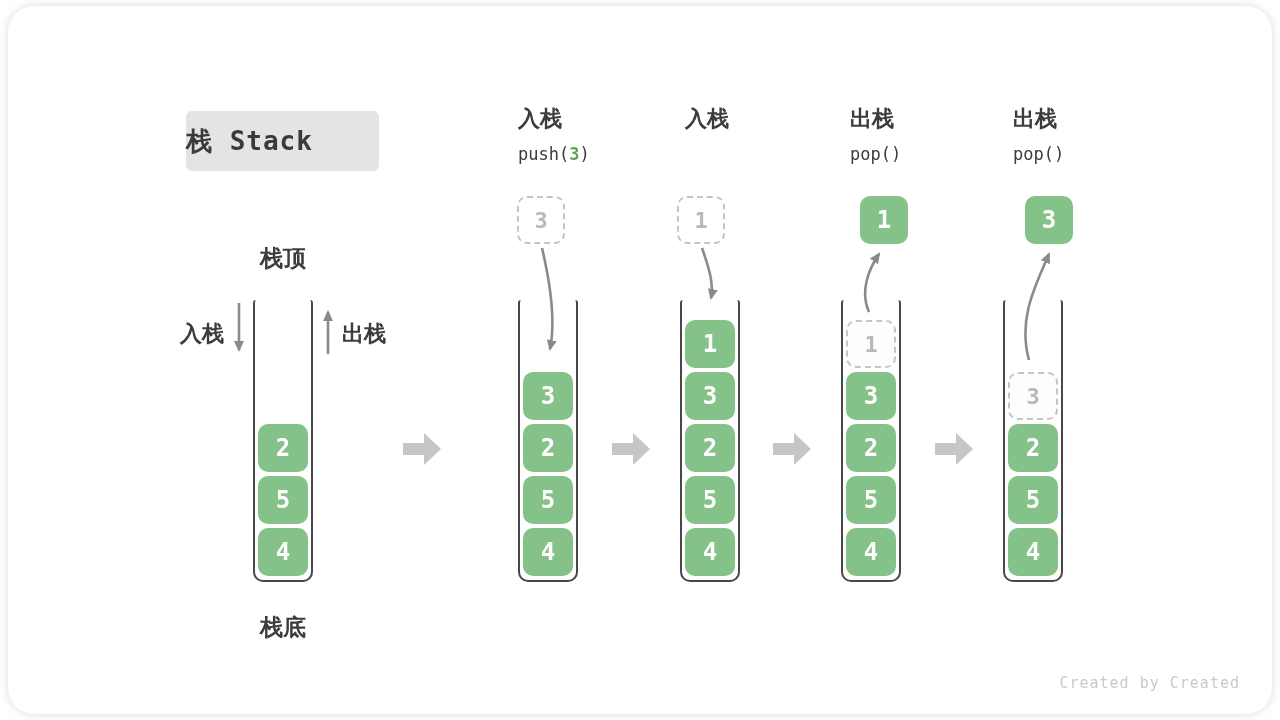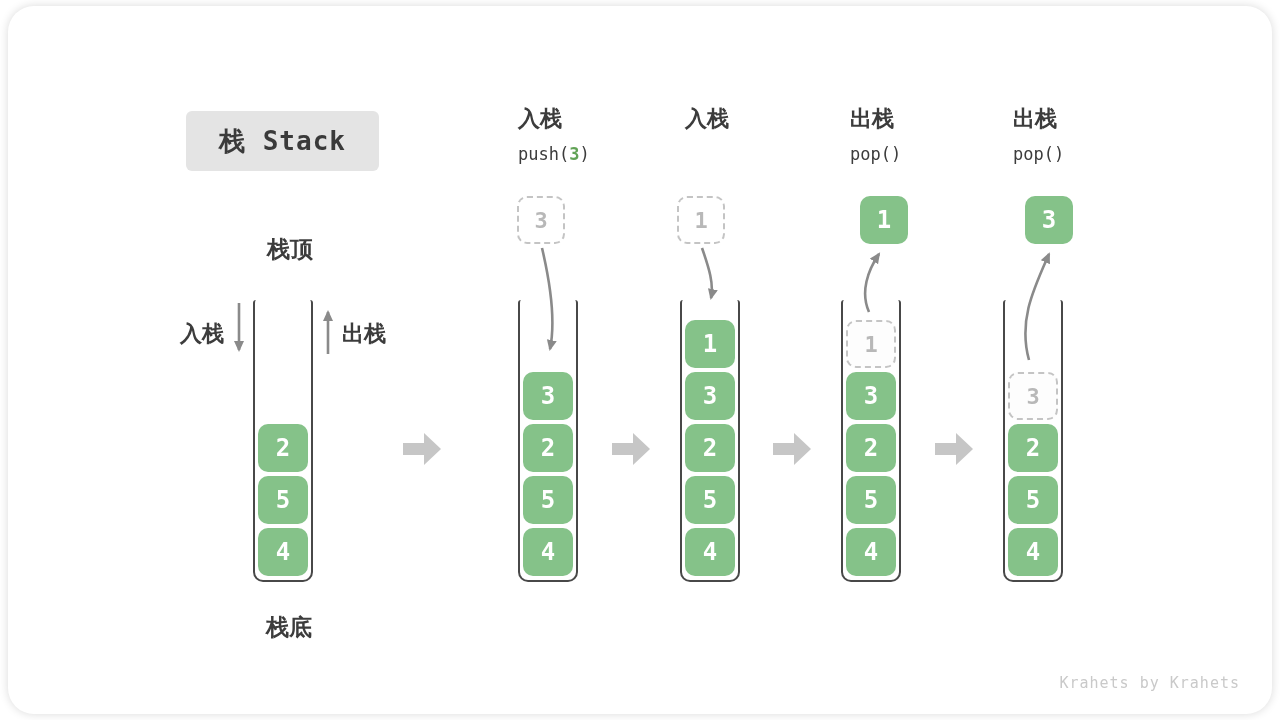--- a/index.html
+++ b/index.html
@@ -10,21 +10,21 @@
   }
   .card {
     position: absolute; left: 8px; top: 6px; right: 8px; bottom: 6px;
     background: #ffffff; border-radius: 26px;
     box-shadow: 0 0 10px rgba(0,0,0,0.15);
   }
   
   .title-box {
     position: absolute; left: 186px; top: 111px; width: 193px; height: 60px;
     background: #e4e4e4; border-radius: 6px;
-    display: flex; align-items: center; justify-content: center;
+    display: flex; align-items: center; justify-content: flex-start;
     font-family: "DejaVu Sans Mono", monospace; font-weight: 700;
     font-size: 26px; letter-spacing: 1px; color: #3a3a3a;
   }
   
   .op { position: absolute; top: 106px; width: 160px; }
   .op-cn { font-size: 22px; font-weight: 700; line-height: 26px; margin-bottom: 9px; }
   .op-code { font-family: "DejaVu Sans Mono", monospace; font-size: 17px; line-height: 26px; color: #3c3c3c; }
   .op-code .arg { color: #61a356; font-weight: 700; }
   
   .stack {
@@ -51,22 +51,22 @@
     background: #85c289; border-radius: 10px;
     display: flex; align-items: center; justify-content: center;
     font-family: "DejaVu Sans Mono", monospace; font-weight: 700;
     font-size: 24px; color: #ffffff;
   }
   .float-box.ghost {
     background: #ffffff; border: 2px dashed #c4c4c4; color: #b8b8b8; font-size: 22px;
   }
   
   .side-label { position: absolute; font-size: 23px; font-weight: 700; color: #3c3c3c; }
-  .lbl-top    { left: 253px; top: 234px; width: 60px; text-align: right; }
-  .lbl-bottom { left: 259px; top: 612px; width: 60px; text-align: center; }
+  .lbl-top    { left: 253px; top: 243px; width: 60px; text-align: center; }
+  .lbl-bottom { left: 253px; top: 612px; width: 60px; text-align: center; }
   .lbl-push   { left: 168px; top: 319px; width: 56px; text-align: right; font-size: 22px; }
   .lbl-pop    { left: 342px; top: 319px; width: 56px; text-align: left; font-size: 22px; }
   
   svg.overlay { position: absolute; left: 0; top: 0; width: 1280px; height: 720px; pointer-events: none; }
   
   .credit {
     position: absolute; right: 40px; top: 674px;
     font-family: "DejaVu Sans Mono", monospace; font-size: 15px;
     letter-spacing: 1px; color: #c9c9c9;
   }
@@ -163,14 +163,14 @@
     <path d="M1029,360 C1018,320 1034,288 1049,254" stroke="#8a8a8a" stroke-width="2.6" fill="none" marker-end="url(#ah)"></path>
 
     <g fill="#c6c6c6">
       <polygon points="403,443 424,443 424,433 441,449 424,465 424,455 403,455"></polygon>
       <polygon points="612,443 633,443 633,433 650,449 633,465 633,455 612,455"></polygon>
       <polygon points="773,443 794,443 794,433 811,449 794,465 794,455 773,455"></polygon>
       <polygon points="935,443 956,443 956,433 973,449 956,465 956,455 935,455"></polygon>
     </g>
   </svg>
 
-  <div class="credit">Krahets by Krahets</div>
+  <div class="credit">Created by Created</div>
 </div>
 
 </body></html>

